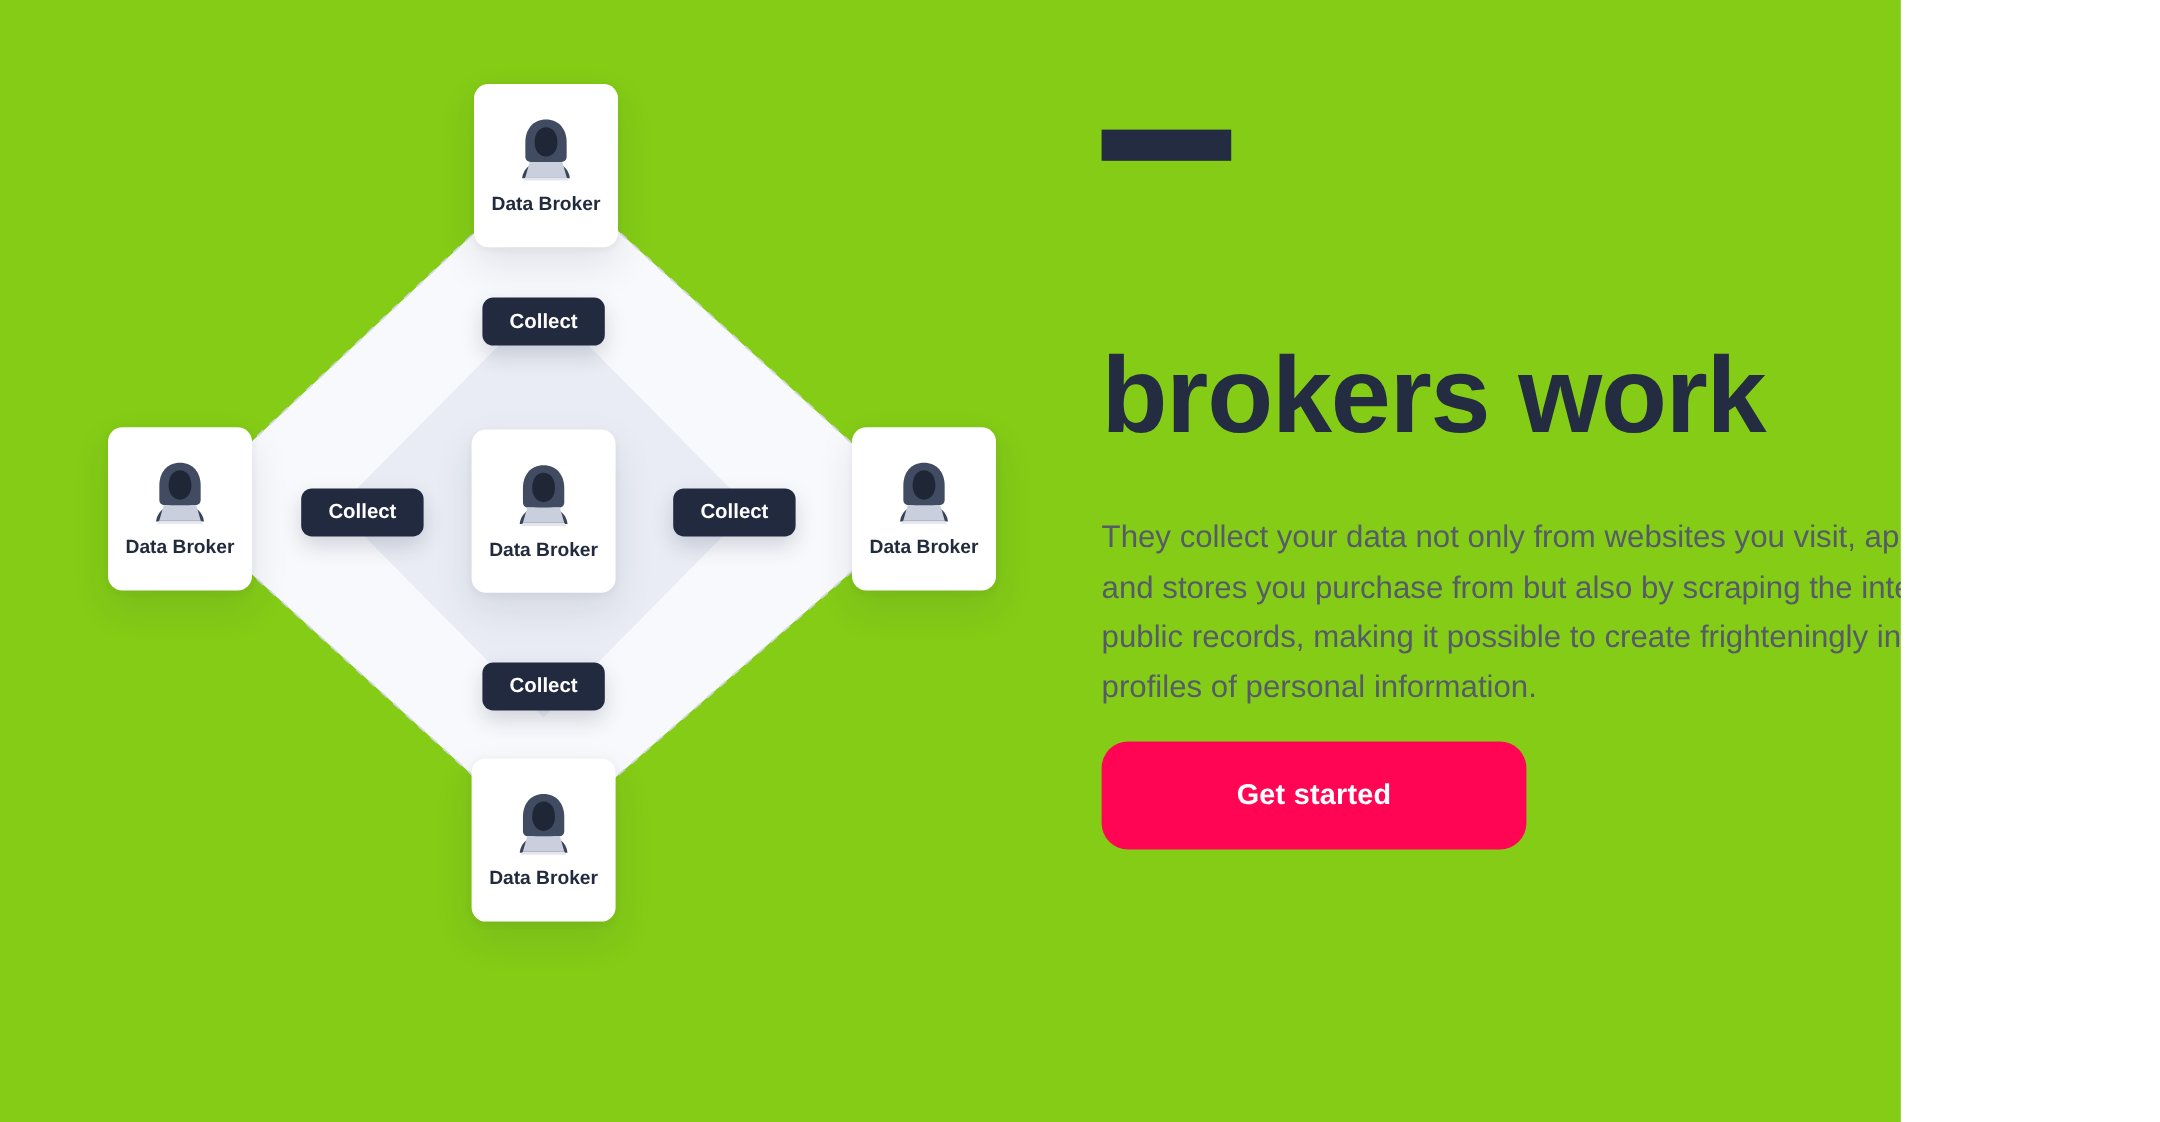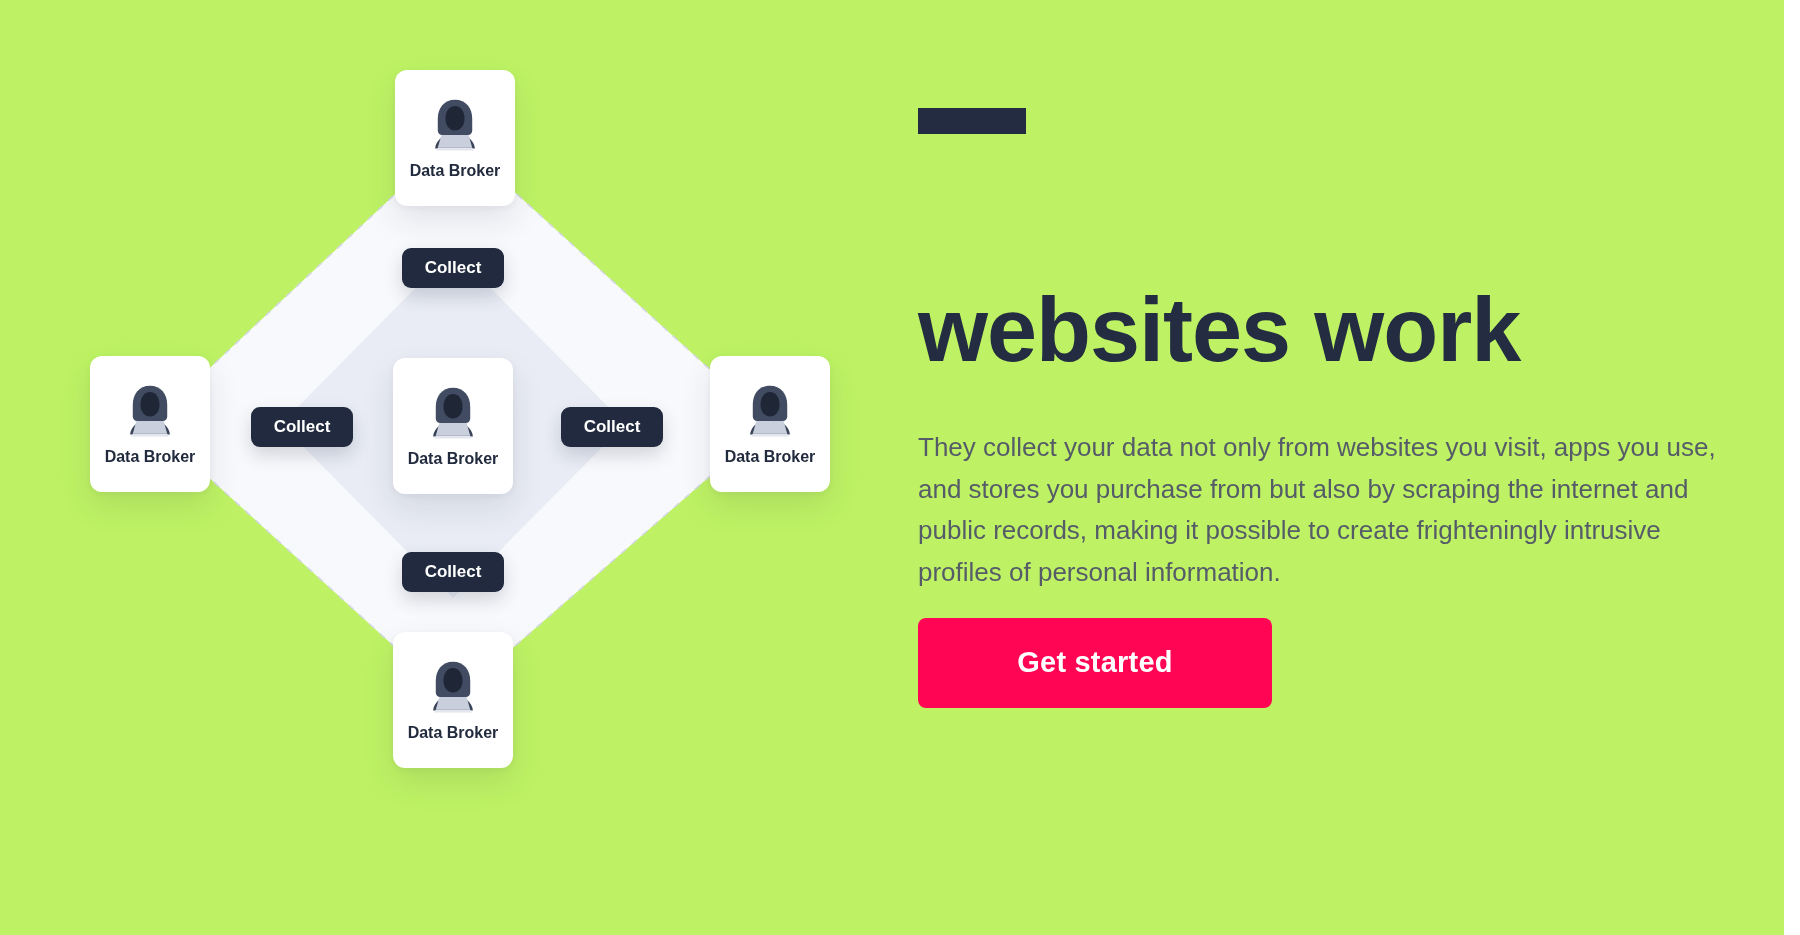--- a/index.html
+++ b/index.html
@@ -1,17 +1,17 @@
 <!DOCTYPE html>
 <html><head>
 <meta charset="utf-8">
 <style>
   * { margin: 0; padding: 0; box-sizing: border-box; }
   html, body { width: 1800px; height: 935px; background: #ffffff; font-family: "Liberation Sans", sans-serif; }
-  .page { position: relative; width: 1784px; height: 935px; overflow: hidden; background: #bef264; }
+  .page { position: relative; width: 1584px; height: 935px; overflow: hidden; background: #84cc16; }
 
   
   .diagram { position: absolute; left: 0; top: 0; width: 900px; height: 935px; }
   .diagram-bg { position: absolute; left: 0; top: 0; width: 900px; height: 935px; }
 
   .broker-card {
     position: absolute; width: 120px; height: 136px;
     background: #ffffff; border-radius: 12px;
     box-shadow: 0 14px 32px rgba(33,42,64,0.10), 0 2px 6px rgba(33,42,64,0.05);
     display: flex; flex-direction: column; align-items: center; justify-content: center;
@@ -46,22 +46,22 @@
     font-size: 90px; line-height: 1.14; font-weight: 700;
     color: #232C41; letter-spacing: -1px; margin-bottom: 46px;
   }
   .section-paragraph {
     font-size: 26px; line-height: 1.6; font-weight: 400;
     color: #555C68; margin-bottom: 24px; max-width: 828px;
   }
   .cta-button {
     display: flex; align-items: center; justify-content: center;
     width: 354px; height: 90px; border: none; cursor: pointer;
-    background: #FF0554; border-radius: 8px;
-    color: #ffffff; font-size: 29px; font-weight: 700;
+    background: #FF0554; border-radius: 22px;
+    color: #ffffff; font-size: 24px; font-weight: 700;
     font-family: "Liberation Sans", sans-serif; letter-spacing: 0.2px;
   }
 </style>
 </head>
 <body>
 
 <div class="page">
 
   <div class="diagram">
     <svg class="diagram-bg" viewBox="0 0 900 935" xmlns="http://www.w3.org/2000/svg">
@@ -137,18 +137,18 @@
     </div>
 
     <div class="collect-pill collect-top">Collect</div>
     <div class="collect-pill collect-left">Collect</div>
     <div class="collect-pill collect-right">Collect</div>
     <div class="collect-pill collect-bottom">Collect</div>
   </div>
 
   <div class="content">
     <div class="accent-bar"></div>
-    <h1 class="section-title"><br><span>websites work</span></h1>
+    <h1 class="section-title"><br><span>brokers work</span></h1>
     <p class="section-paragraph">They collect your data not only from websites you visit, apps you use, and stores you purchase from but also by scraping the internet and public records, making it possible to create frighteningly intrusive profiles of personal information.</p>
     <button class="cta-button">Get started</button>
   </div>
 
 </div>
 
 </body></html>

